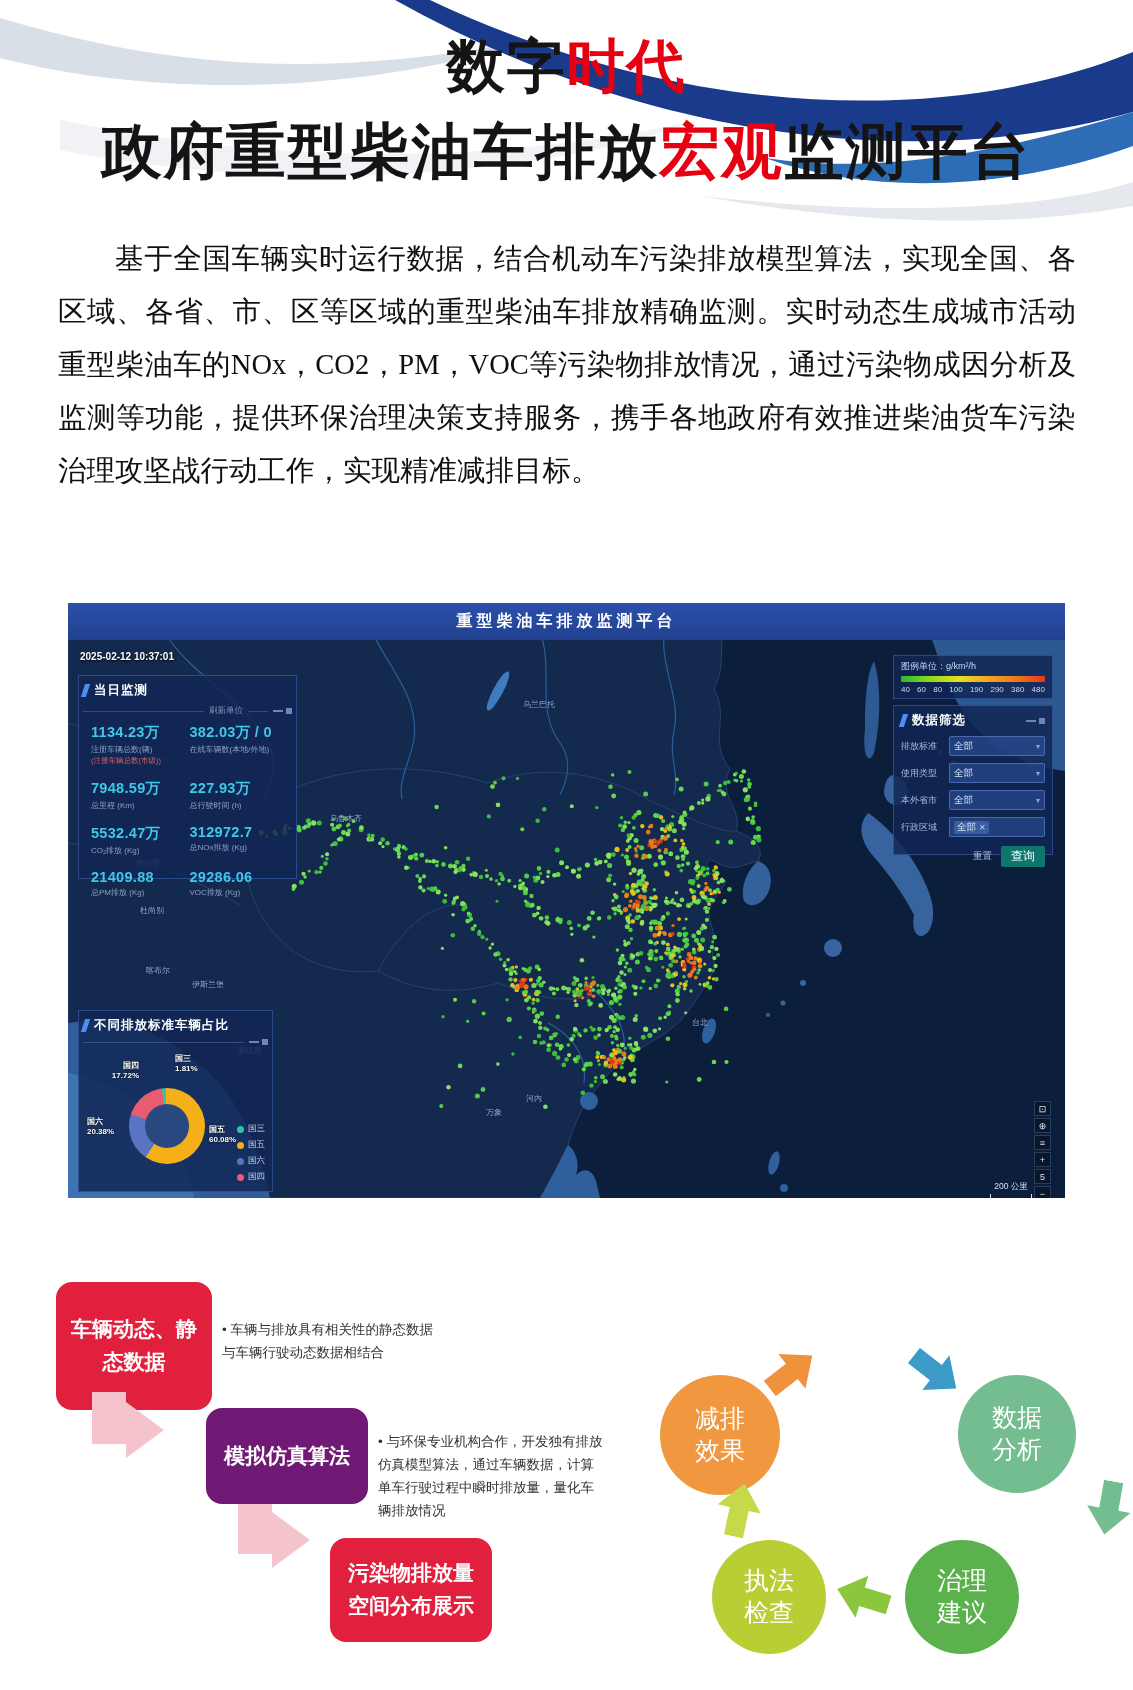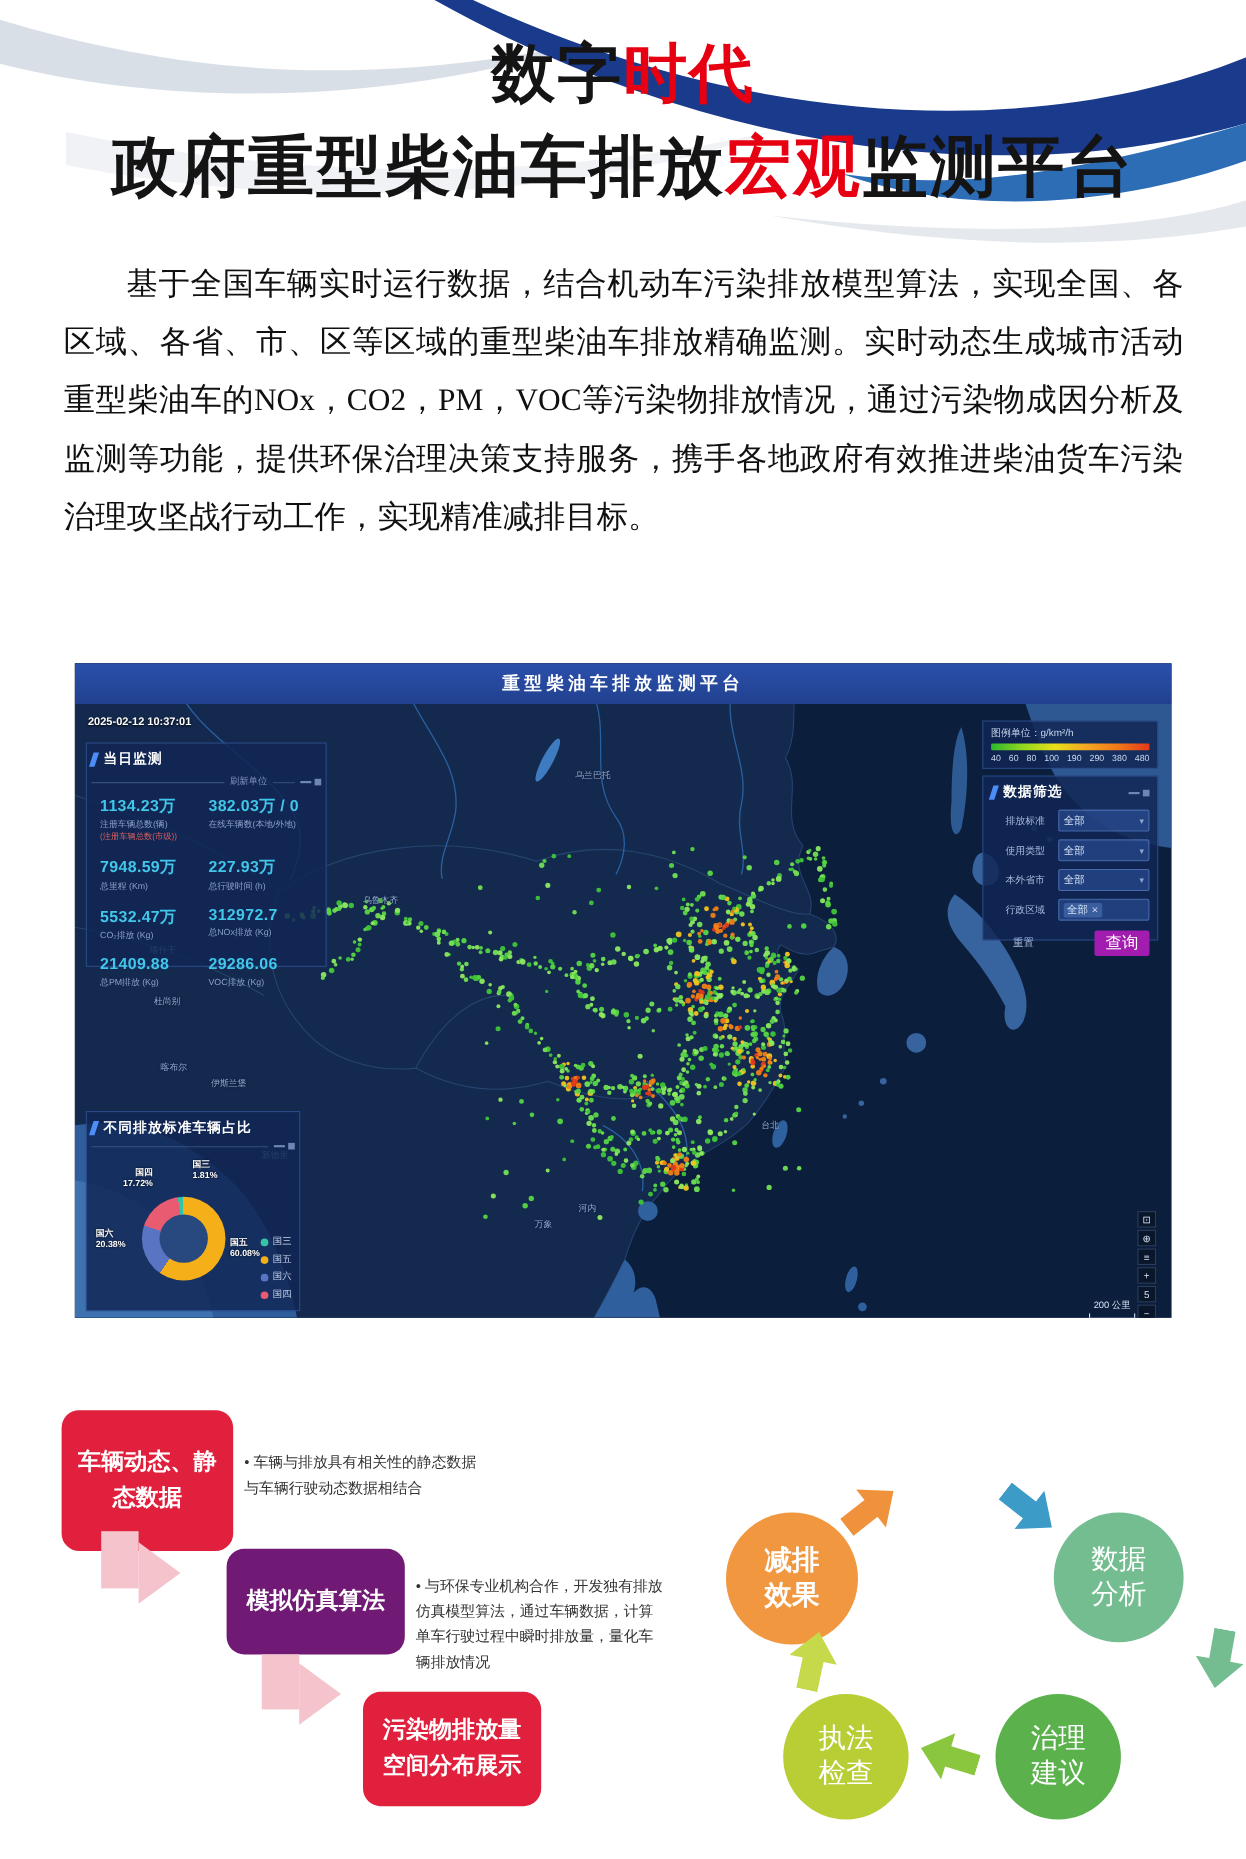--- a/index.html
+++ b/index.html
@@ -38,30 +38,30 @@
 
   
   #legend-box{left:825px;top:52px;width:160px;height:44px;padding:4px 7px;}
   #legend-box .t{color:#c8d6ee;font-size:9px;}
   #grad-bar{height:6px;margin-top:3px;border-radius:1px;
             background:linear-gradient(90deg,#2db82d,#8fd81e,#e8e01a,#f5a623,#f07818,#e5391b);}
   #ticks{display:flex;justify-content:space-between;color:#cbd8ee;font-size:8px;margin-top:3px;}
 
   
   #filter-panel{left:825px;top:102px;width:160px;height:150px;padding:6px 7px;}
-  .f-row{display:flex;align-items:center;margin-top:7px;margin-left:13px;}
+  .f-row{display:flex;align-items:center;margin-top:7px;}
   .f-row .fl{width:48px;color:#a7b9dc;font-size:9px;}
   .f-sel{flex:1;height:18px;background:rgba(47,86,160,0.55);border:1px solid rgba(110,150,220,0.5);
          border-radius:2px;display:flex;align-items:center;padding:0 4px;color:#d7e4f8;font-size:9.5px;}
   .f-sel .chev{margin-left:auto;color:#8fa6cf;font-size:8px;}
   .f-tag{background:rgba(110,150,220,0.35);border-radius:2px;padding:0 3px;display:flex;align-items:center;gap:3px;}
   .f-tag .x{color:#c3d2ec;font-size:8px;}
   .f-btns{display:flex;justify-content:flex-end;align-items:center;gap:9px;margin-top:9px;}
   #reset-btn{color:#a8bce0;font-size:9.5px;cursor:pointer;}
-  #query-btn{background:#a21caf;color:#fff;font-size:15px;padding:2px 10px;border-radius:2px;cursor:pointer;margin-left:46px;}
+  #query-btn{background:#0f766e;color:#fff;font-size:12px;padding:2px 10px;border-radius:2px;cursor:pointer;}
 
   
   #today-panel{left:10px;top:72px;width:219px;height:204px;padding:6px 4px;}
   
   #pie-panel{left:10px;top:407px;width:195px;height:182px;padding:6px 4px;}
   #donut{position:absolute;left:50px;top:77px;width:76px;height:76px;border-radius:50%;}
   #donut::after{content:"";position:absolute;inset:16px;border-radius:50%;background:#27497f;}
   .pie-lab{position:absolute;color:#fff;font-size:8px;font-weight:bold;line-height:10px;text-shadow:0 0 2px #000;}
   #pie-legend{position:absolute;left:158px;top:112px;display:flex;flex-direction:column;gap:4px;}
   .pl-item{display:flex;align-items:center;gap:4px;color:#c8d6ee;font-size:8.5px;}
@@ -1411,21 +1411,21 @@
 
   <div class="cycle-circle" style="left: 958px; top: 1375px; width: 118px; height: 118px; background-color: rgb(116, 189, 144);">
     <span>数据分析</span>
     </div>
   <div class="cycle-circle" style="left: 905px; top: 1540px; width: 114px; height: 114px; background-color: rgb(91, 177, 76);">
     <span>治理建议</span>
     </div>
   <div class="cycle-circle" style="left: 712px; top: 1540px; width: 114px; height: 114px; background-color: rgb(185, 205, 53);">
     <span>执法检查</span>
     </div>
-  <div class="cycle-circle" style="left: 660px; top: 1375px; width: 120px; height: 120px; background-color: rgb(240, 151, 63); font-weight: bold;">
+  <div class="cycle-circle" style="left: 660px; top: 1375px; width: 120px; height: 120px; background-color: rgb(240, 151, 63);">
     <span>减排效果</span>
     </div>
 
   <div class="cycle-arrow" style="left: 908px; top: 1350px; transform: rotate(38deg); background-color: rgb(61, 155, 200);"></div>
   <div class="cycle-arrow" style="left: 1082px; top: 1486px; transform: rotate(100deg); background-color: rgb(116, 189, 144);"></div>
   <div class="cycle-arrow" style="left: 836px; top: 1575px; transform: rotate(197deg); background-color: rgb(139, 198, 63);"></div>
   <div class="cycle-arrow" style="left: 712px; top: 1488px; transform: rotate(-78deg); background-color: rgb(197, 217, 74);"></div>
   <div class="cycle-arrow" style="left: 764px; top: 1350px; transform: rotate(-38deg); background-color: rgb(240, 145, 60);"></div>
 
 </div>

